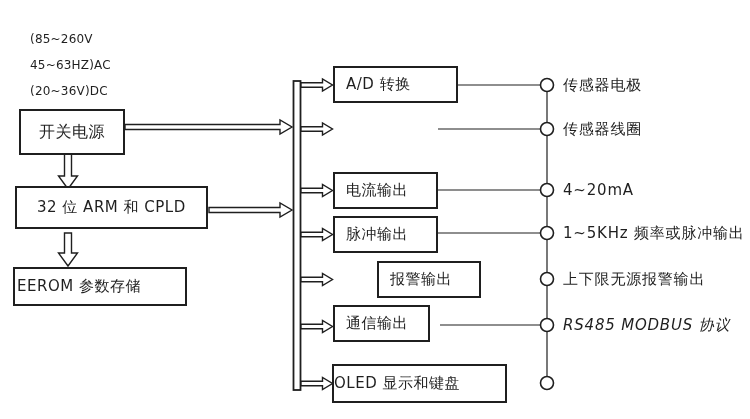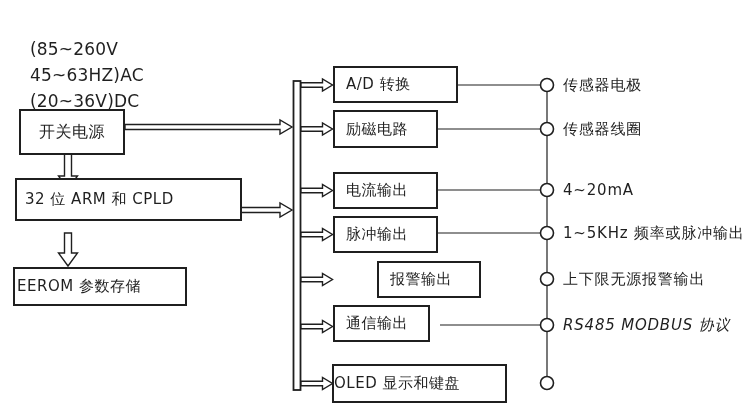--- a/index.html
+++ b/index.html
@@ -26,22 +26,22 @@
     align-items: center;
     font-size: 15px;
     letter-spacing: 0.5px;
     white-space: nowrap;
   }
   .block.pad { padding-left: 11px; }
   .block.center { justify-content: center; }
   .spec-block {
     position: absolute;
     left: 30px;
-    top: 36px;
-    font-size: 17px;
+    top: 26px;
+    font-size: 12px;
     line-height: 26px;
     letter-spacing: 0.2px;
   }
   .terminal-label {
     position: absolute;
     left: 563px;
     transform: translateY(-50%);
     font-size: 15px;
     letter-spacing: 0.8px;
     white-space: nowrap;
@@ -94,25 +94,24 @@
     </g>
   </svg>
 
   <div class="spec-block">
     <div>(85~260V</div>
     <div>45~63HZ)AC</div>
     <div>(20~36V)DC</div>
   </div>
 
   <div class="block center" style="left:19px; top:109px; width:106px; height:46px; font-size:16px;">开关电源</div>
-  <div class="block" style="left:15px; top:178px; width:227px; height:43px; padding-left:8px;">32 位 ARM 和 CPLD</div>
+  <div class="block" style="left:15px; top:186px; width:193px; height:43px; padding-left:20px;">32 位 ARM 和 CPLD</div>
   <div class="block" style="left:13px; top:267px; width:174px; height:39px; padding-left:2px;">EEROM 参数存储</div>
 
   <div class="block pad" style="left:333px; top:66px;  width:125px; height:37px;">A/D 转换</div>
-  <div class="block pad" style="left:333px; top:110px; width:105px; height:38px;">励磁电路</div>
   <div class="block pad" style="left:333px; top:172px; width:105px; height:37px;">电流输出</div>
   <div class="block pad" style="left:333px; top:216px; width:105px; height:37px;">脉冲输出</div>
   <div class="block pad" style="left:333px; top:261px; width:104px; height:37px;margin-left:44px;">报警输出</div>
   <div class="block pad" style="left:333px; top:305px; width:97px; height:37px;">通信输出</div>
   <div class="block" style="left:332px; top:364px; width:175px; height:39px; ">OLED 显示和键盘</div>
 
   <div class="terminal-label" style="top:85px;">传感器电极</div>
   <div class="terminal-label" style="top:129px;">传感器线圈</div>
   <div class="terminal-label" style="top:190px;">4~20mA</div>
   <div class="terminal-label" style="top:233px;">1~5KHz 频率或脉冲输出</div>

